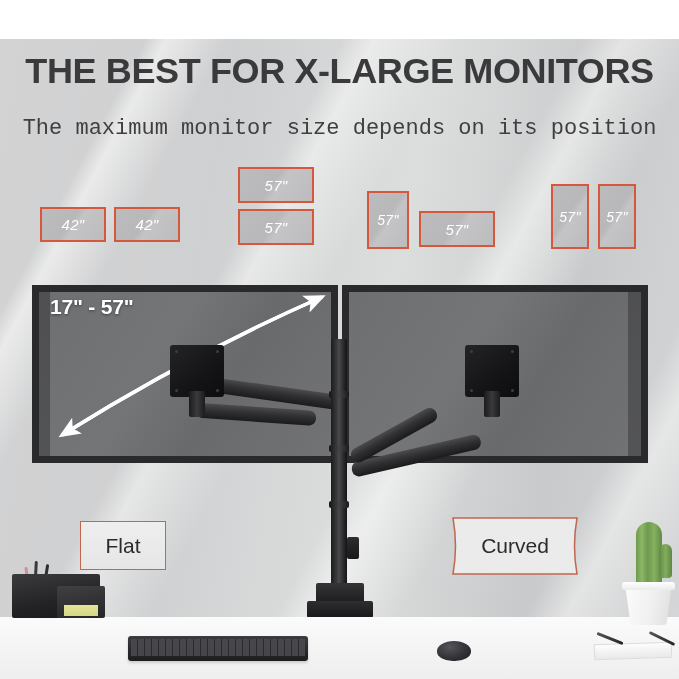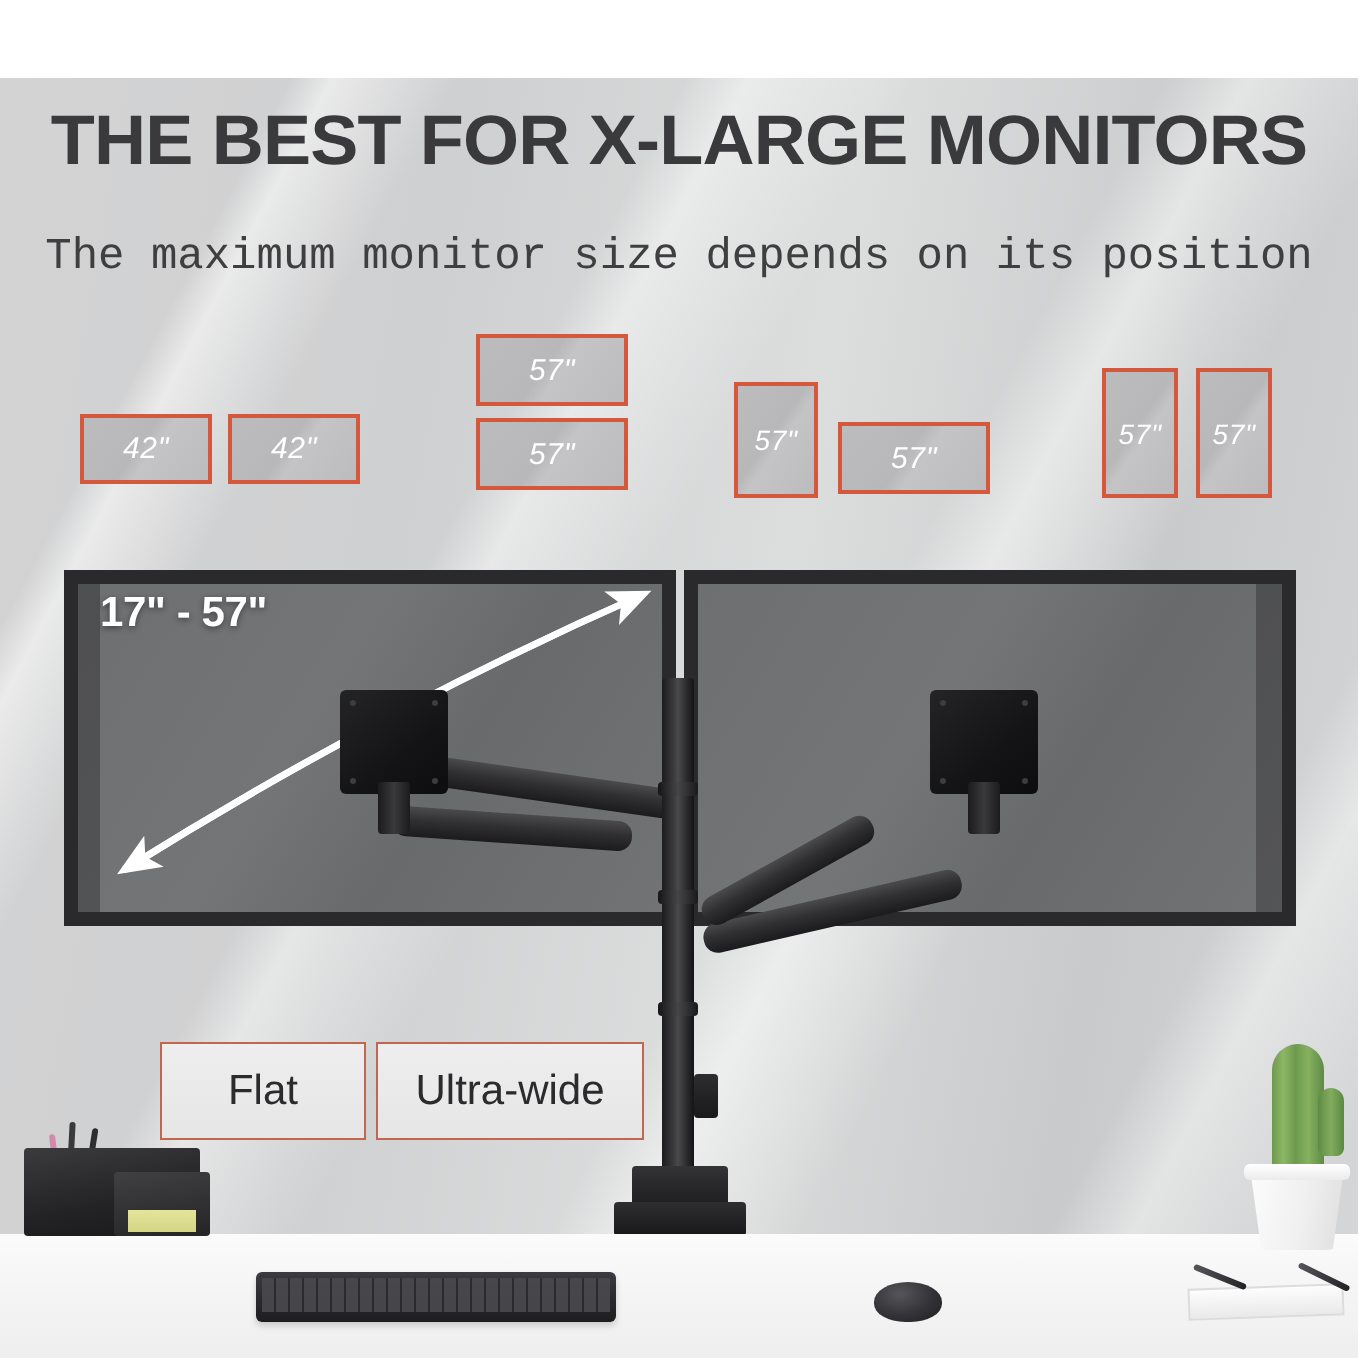--- a/index.html
+++ b/index.html
@@ -319,28 +319,33 @@
   <div class="vesa-neck" style="left:484px; top:352px;"></div>
 
   <div class="pole"></div>
   <div class="pole-ring" style="top:352px;"></div>
   <div class="pole-ring" style="top:406px;"></div>
   <div class="pole-ring" style="top:462px;"></div>
   <div class="clamp-knob"></div>
   <div class="base-upper"></div>
   <div class="base-lower"></div>
 
-  <div class="feature" style="left:80px; top:482px; width:103px; height:49px;">
+  <div class="feature" style="left:80px; top:482px; width:86px; height:49px;">
     <span>Flat</span>
   </div>
 
-  <div class="feature" style="left:188px; top:482px; width:134px; height:49px;">
-    <span>Ultra-wide</span>
-  </div>
-
+
+  <div class="feature curved" style="left:452px; top:478px; width:126px; height:58px;">
+    <svg width="126" height="58" viewBox="0 0 126 58" style="position:absolute;left:0;top:0;">
+      <path d="M1,1 L125,1 Q120,29 125,57 L1,57 Q6,29 1,1 Z" fill="#ebebec" stroke="#c2674f" stroke-width="1.5"></path>
+    </svg>
+    <div class="cv-text">
+      <span>Curved</span>
+    </div>
+  </div>
 
   <div class="desk-top"></div>
   <div class="desk-edge"></div>
 
   <div class="pen p1"></div>
   <div class="pen p2"></div>
   <div class="pen p3"></div>
   <div class="organizer"></div>
   <div class="organizer-2"></div>
   <div class="sticky"></div>

